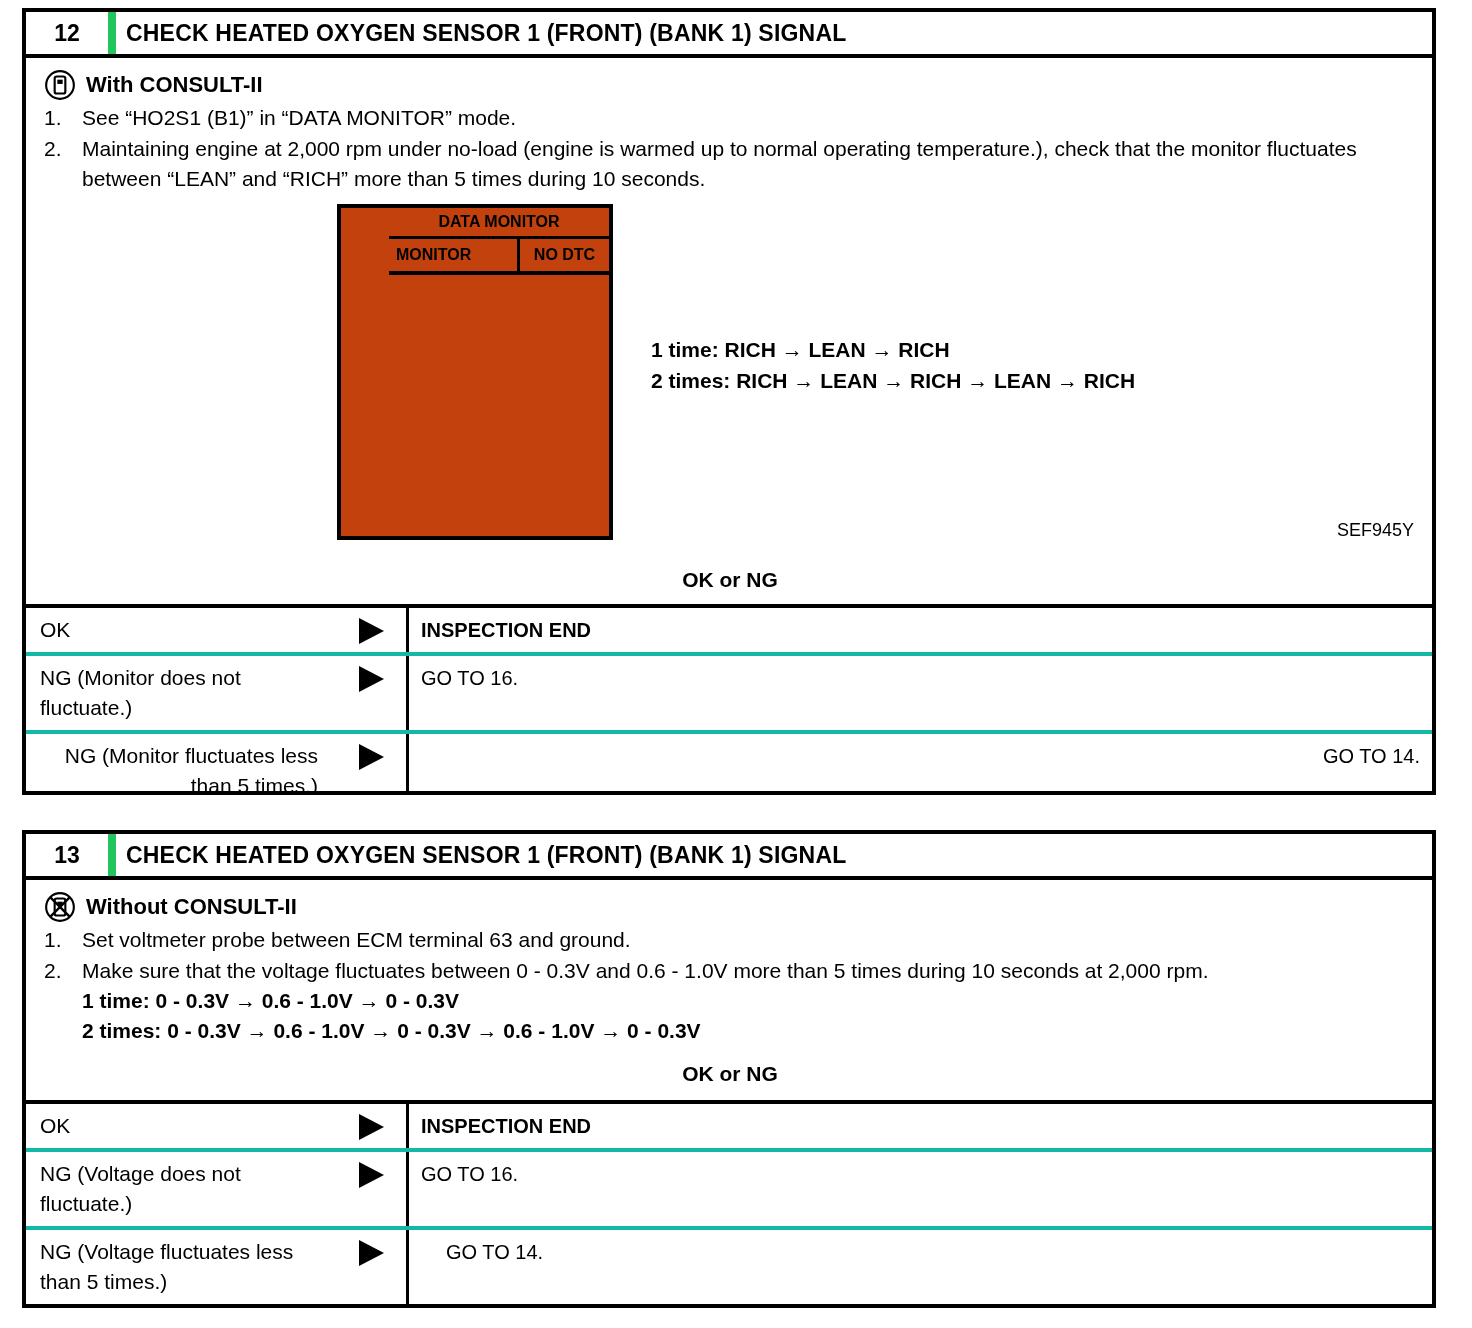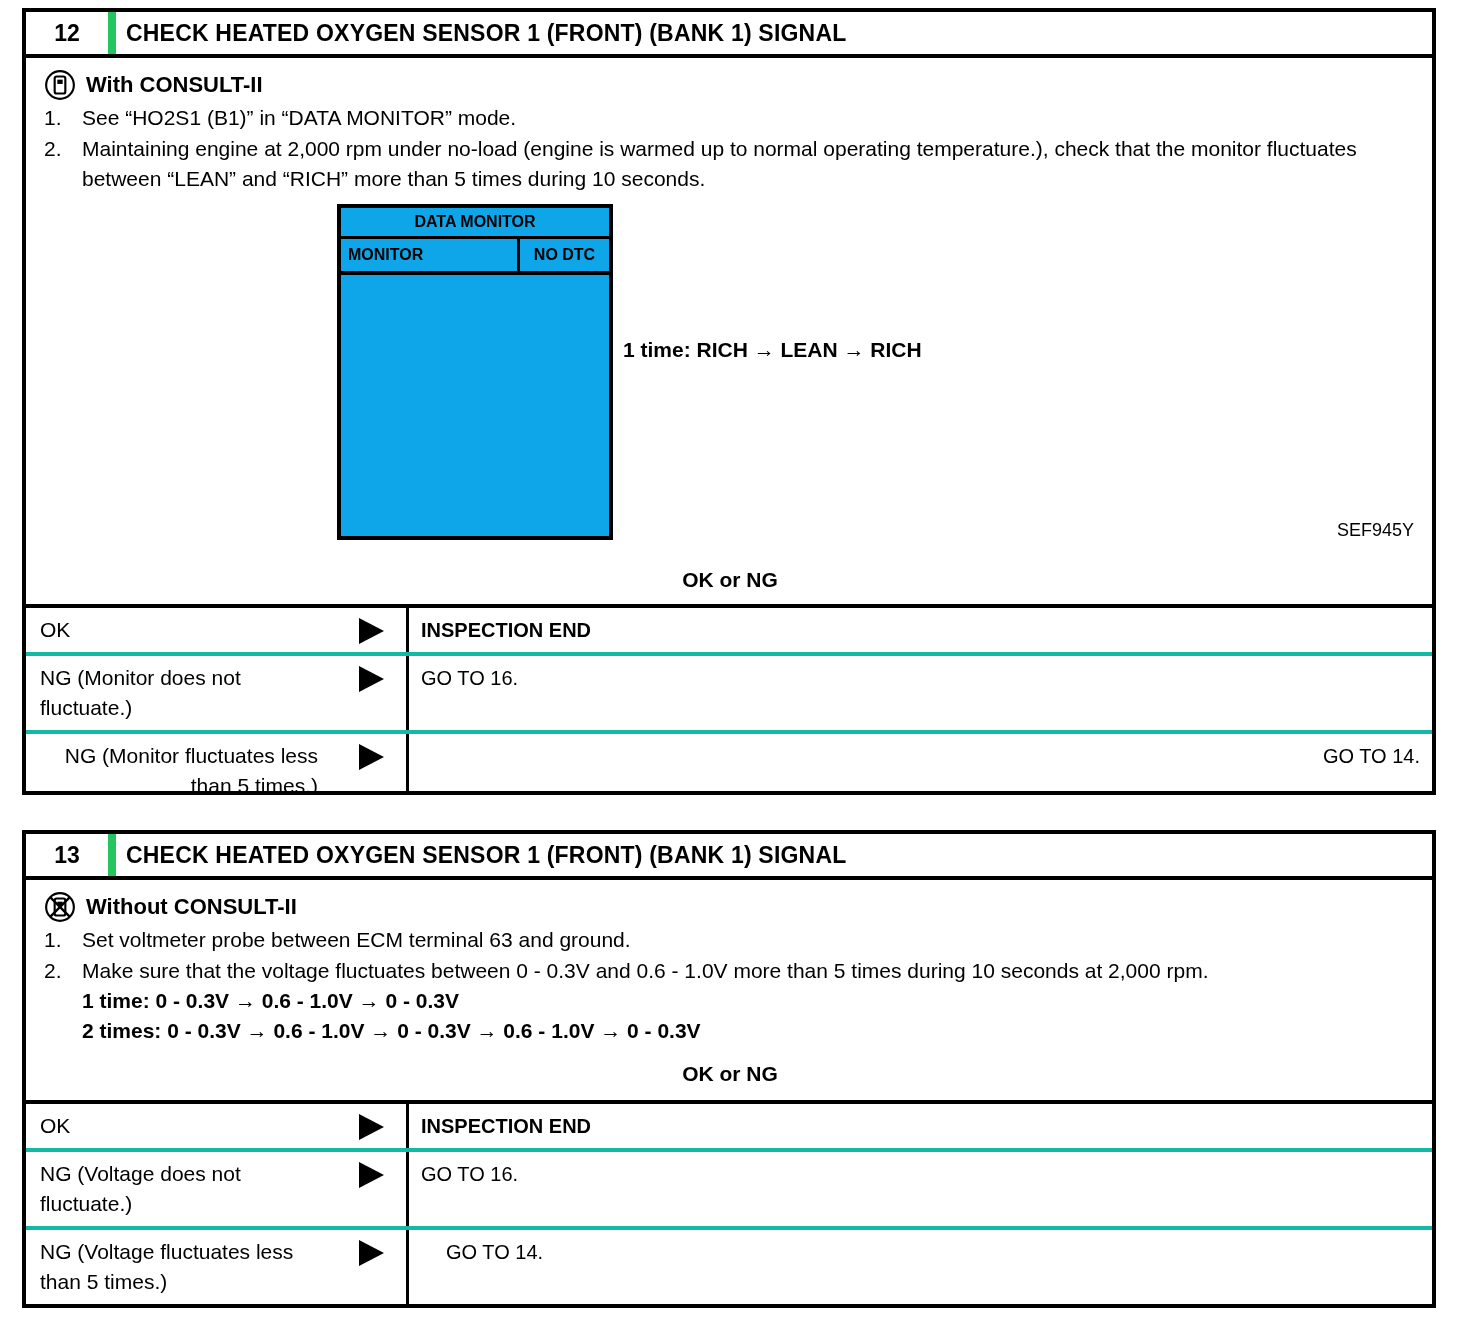--- a/index.html
+++ b/index.html
@@ -36,31 +36,31 @@
   .list-item { display:flex; font-size:21px; line-height:30px; margin-top:1px; }
   .list-num { width:38px; flex:0 0 auto; }
   .list-text { flex:1; }
   .sublines { font-weight:700; }
   .subline { font-size:21px; line-height:30px; }
 
   
   .figure { position:relative; height:350px; margin-top:10px; }
   .monitor-box {
     position:absolute; left:293px; top:0; width:276px; height:336px;
-    border:4px solid #000; background:#0ea5e9; font-weight:700; font-size:16px;
+    border:4px solid #000; background:#c2410c; font-weight:700; font-size:16px;padding-left:48px;
   }
   .monitor-title { height:31px; border-bottom:3px solid #000; display:flex; align-items:center; justify-content:center; }
   .monitor-header { display:flex; height:36px; border-bottom:4px solid #000; }
   .monitor-header-left { flex:1; display:flex; align-items:center; padding-left:7px; }
   .monitor-header-right { width:92px; border-left:3px solid #000; display:flex; align-items:center; justify-content:center; }
   .mon-row { position:relative; height:48px; padding-left:8px; padding-top:16px; }
   .mon-row .mon-val { position:absolute; left:172px; top:16px; }
   .mon-rows { padding-top:2px; }
 
-  .annotations { position:absolute; left:579px; top:130px; font-weight:700; font-size:21px; }
+  .annotations { position:absolute; left:607px; top:130px; font-weight:700; font-size:21px; }
   .annotation-line { line-height:31px; white-space:nowrap; }
   .figure-code { position:absolute; right:2px; top:316px; font-size:18px; }
 
   .ok-or-ng { text-align:center; font-weight:700; font-size:21px; margin:14px 0 12px 0; }
 
   
   .results { border-top:4px solid #000; flex:0 0 auto; margin-top:auto; }
   .res-row { display:flex; border-bottom:4px solid #14b8a6; }
   .res-row:last-child { border-bottom:none; }
   .res-left {
@@ -111,20 +111,21 @@
     <div class="figure">
       <div class="monitor-box">
         <div class="monitor-title">DATA MONITOR</div>
         <div class="monitor-header">
           <div class="monitor-header-left">MONITOR</div>
           <div class="monitor-header-right">NO DTC</div>
         </div>
       </div>
       <div class="annotations">
         <div class="annotation-line">1 time: RICH → LEAN → RICH</div>
+        <div class="annotation-line">2 times: RICH → LEAN → RICH → LEAN → RICH</div>
       </div>
       <div class="figure-code">SEF945Y</div>
     </div>
 
     <div class="ok-or-ng">OK or NG</div>
   </div>
 
   <div class="results">
     <div class="res-row h44">
       <div class="res-left">

